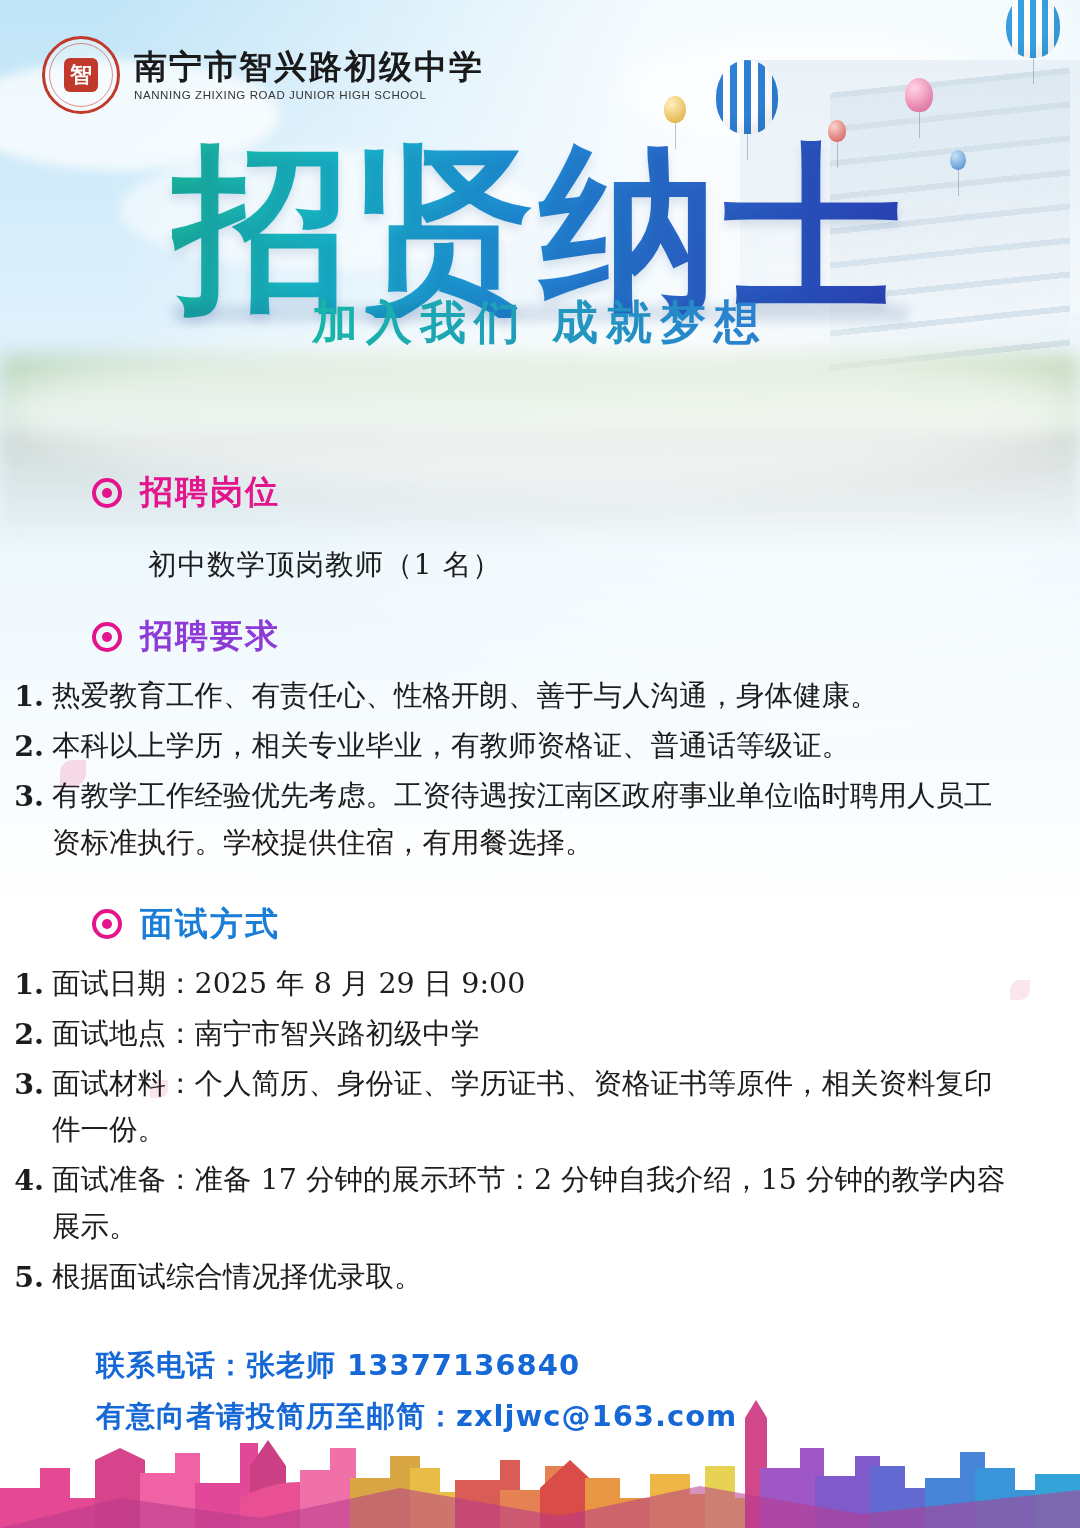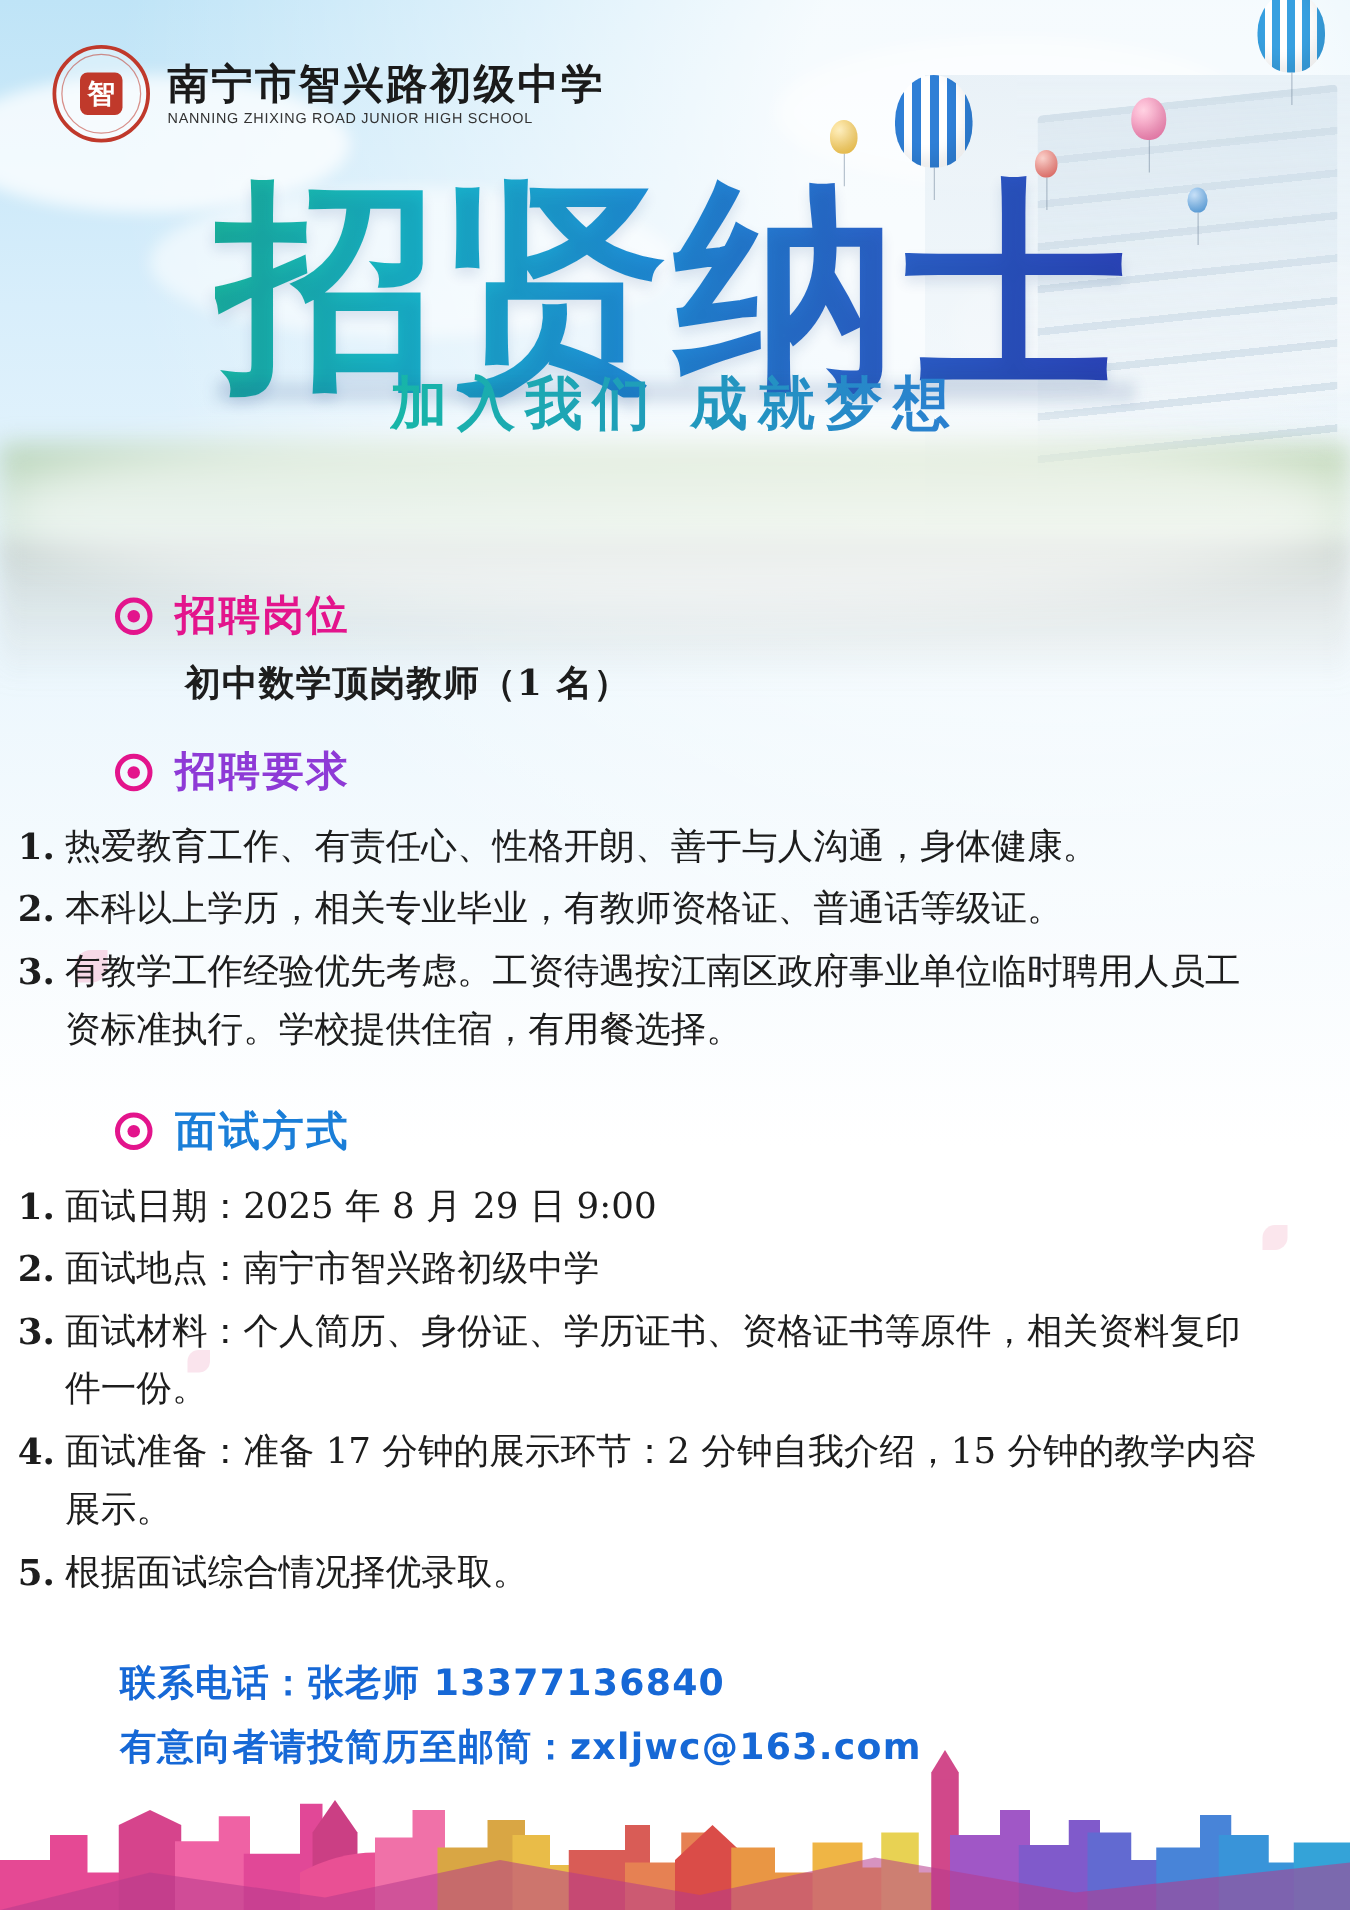--- a/index.html
+++ b/index.html
@@ -140,21 +140,21 @@
     font-size:33px;font-weight:bold;letter-spacing:2px;
   }
   .t-pink{color:#e3148c;}
   .t-purple{color:#8e3ad6;}
   .t-blue{color:#1a7ed8;text-align:center;}
 
   .body-text{
     font-family:"DejaVu Serif","Liberation Serif",serif;
     font-size:28.5px;color:#1d1d1d;line-height:1.62;
   }
-  .post-line{margin:8px 0 26px 148px;font-weight:bold;letter-spacing:1px;}
+  .post-line{margin:27px 0 26px 148px;font-weight:normal;letter-spacing:1px;}
   ol.list{
     list-style:none;margin:14px 0 0 0;padding:0;
   }
   ol.list li{
     display:flex;align-items:flex-start;
     margin:0 0 4px 0;
   }
   ol.list li .num{
     width:44px;flex:0 0 44px;text-align:right;padding-right:8px;
     font-family:"DejaVu Serif","Liberation Serif",serif;

